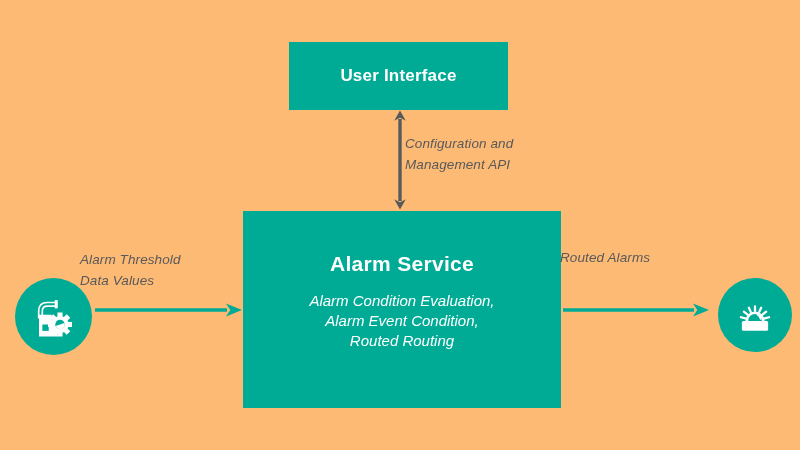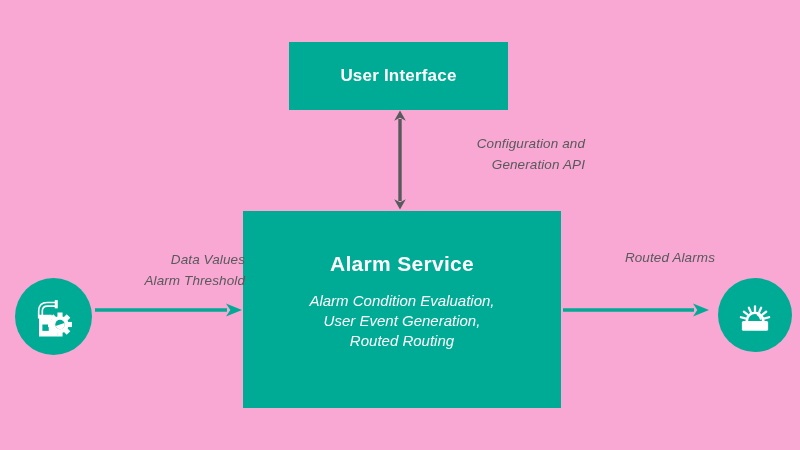--- a/index.html
+++ b/index.html
@@ -1,30 +1,30 @@
 <!DOCTYPE html>
 <html><head>
 <meta charset="utf-8">
 <style>
   html,body{margin:0;padding:0;background:#ffffff;}
   .canvas{
-    position:relative;width:800px;height:450px;background:#f9a8d4;overflow:hidden;
+    position:relative;width:800px;height:450px;background:#fdba74;overflow:hidden;
     font-family:"Liberation Sans","DejaVu Sans",sans-serif;
   }
   .node{
     position:absolute;background:#00ab96;color:#ffffff;
     display:flex;align-items:center;justify-content:center;box-sizing:border-box;
   }
   .ui-box{left:289px;top:42px;width:219px;height:68px;font-size:17px;font-weight:bold;letter-spacing:.2px;}
   .service-box{left:243px;top:211px;width:318px;height:197px;flex-direction:column;justify-content:flex-start;padding-top:42px;}
   .service-title{font-size:21px;font-weight:bold;letter-spacing:.3px;line-height:22px;}
   .service-desc{margin-top:16px;font-style:italic;font-size:15px;line-height:20px;text-align:center;}
   .edge-label{
     position:absolute;color:#58595b;font-style:italic;font-size:13.5px;line-height:21px;
-    text-align:right;letter-spacing:.1px;
+    text-align:left;letter-spacing:.1px;
   }
   .circle{
     position:absolute;background:#00ab96;border-radius:50%;
     display:flex;align-items:center;justify-content:center;
   }
   .arrow{position:absolute;}
 </style>
 </head>
 <body>
 
@@ -35,28 +35,28 @@
   </div>
 
   <svg class="arrow" style="left:391px;top:110px;" width="18" height="100">
     <path d="M9 9 V91" stroke="#58595b" stroke-width="3.4" fill="none"></path>
     <path d="M9 0.5 L3.2 10.8 L9 7.8 L14.8 10.8 Z" fill="#58595b"></path>
     <path d="M9 99.5 L3.2 89.2 L9 92.2 L14.8 89.2 Z" fill="#58595b"></path>
   </svg>
 
   <div class="edge-label" style="left:405px;top:133px;width:180px;">
     <div>Configuration and</div>
-    <div>Generation API</div>
+    <div>Management API</div>
   </div>
 
   <div class="node service-box">
     <div class="service-title">Alarm Service</div>
     <div class="service-desc">
       <div>Alarm Condition Evaluation,</div>
-      <div>User Event Generation,</div>
+      <div>Alarm Event Condition,</div>
       <div>Routed Routing</div>
     </div>
   </div>
 
   <div class="circle" style="left:15px;top:278px;width:77px;height:77px;">
     <svg width="48" height="48" viewBox="0 0 64 64">
 
       <path d="M14 34 V24 Q14 15 23 15 H35" fill="none" stroke="#ffffff" stroke-width="7"></path>
       <path d="M14 34 V24 Q14 15 23 15 H35" fill="none" stroke="#00ab96" stroke-width="2.6"></path>
       <path d="M35 9.5 V20.5" stroke="#ffffff" stroke-width="4" fill="none"></path>
@@ -76,22 +76,22 @@
           <rect x="-3.4" y="-16" width="6.8" height="8" transform="rotate(315)"></rect>
           <circle r="11.5"></circle>
         </g>
         <circle r="6.3" fill="#00ab96"></circle>
         <path d="M-6.3 0 A6.3 6.3 0 0 0 6.3 0 Z" fill="#ffffff" transform="rotate(-20)"></path>
       </g>
     </svg>
   </div>
 
   <div class="edge-label" style="left:80px;top:249px;width:165px;">
+    <div>Alarm Threshold</div>
     <div>Data Values</div>
-    <div>Alarm Threshold</div>
   </div>
 
   <svg class="arrow" style="left:93px;top:302px;" width="150" height="16">
     <path d="M2 8 H134" stroke="#00ab96" stroke-width="3.4" fill="none"></path>
     <path d="M149 8 L133 1.6 L137.3 8 L133 14.4 Z" fill="#00ab96"></path>
   </svg>
 
   <div class="edge-label" style="left:560px;top:247px;width:155px;">
     <div>Routed Alarms</div>
   </div>

